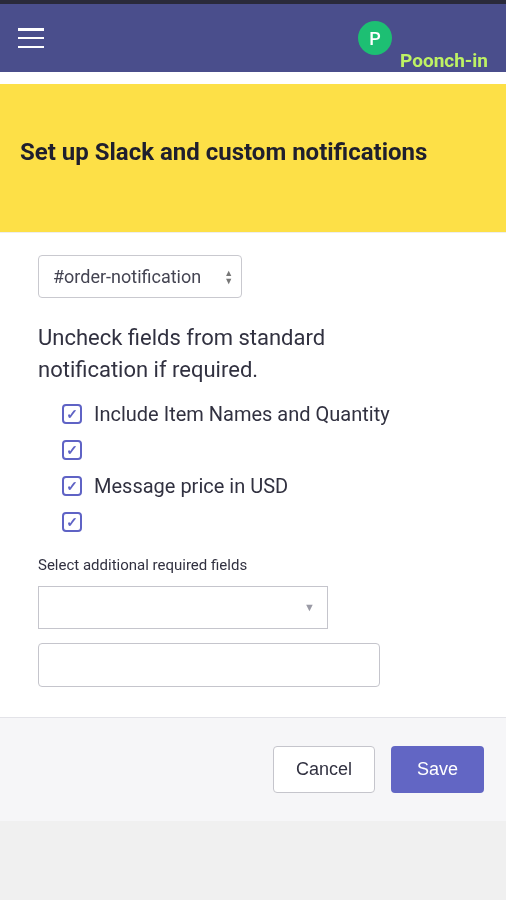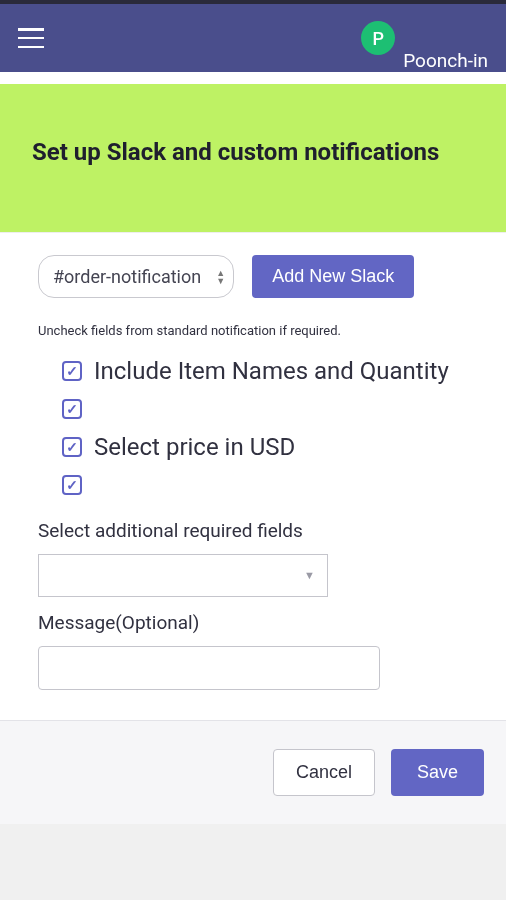--- a/index.html
+++ b/index.html
@@ -29,27 +29,27 @@
   }
   .header-right {
     display: flex; align-items: center; gap: 8px;
   }
   .avatar {
     width: 34px; height: 34px; border-radius: 50%;
     background: #1dbf73;
     display: flex; align-items: center; justify-content: center;
     color: #fff; font-size: 18px; font-weight: 500;
   }
-  .tenant-name { color: #ffffff; font-size: 19px; font-weight: 400; margin-top: 45px; }
+  .tenant-name { color: #bef264; font-size: 19px; font-weight: 700; margin-top: 45px; }
 
   .header-white-strip { height: 12px; background: #fff; }
 
   .page-head {
-    background: #bef264;
-    padding: 54px 24px 48px 32px;
+    background: #fde047;
+    padding: 54px 24px 48px 20px;
     border-bottom: 1px solid #eee;
   }
   .page-title {
     font-size: 24px; font-weight: 700; color: #1f1f2e;
     margin-bottom: 18px;
   }
   .page-subtitle {
     font-size: 18px; color: #7a7e8a; line-height: 1.45;
   }
 
@@ -57,22 +57,22 @@
     background: #fff;
     padding: 22px 38px 30px 38px;
   }
 
   .slack-row {
     display: flex; gap: 18px; align-items: stretch; margin-bottom: 24px;
   }
   .select-channel {
     flex: 0 0 auto;
     border: 1px solid #c9c9cf;
-    border-radius: 16px;
-    padding: 10px 32px 10px 14px;
+    border-radius: 4px;
+    padding: 10px 40px 10px 14px;
     font-size: 18px;
     color: #444452;
     background: #fff;
     position: relative;
     cursor: pointer;
   }
   .stepper-icons {
     position: absolute; right: 8px; top: 50%; transform: translateY(-50%);
     display: flex; flex-direction: column; gap: 0px;
     color: #777;
@@ -82,43 +82,43 @@
     background: #6266c4;
     color: #fff;
     border: none;
     border-radius: 4px;
     padding: 0 20px;
     font-size: 18px;
     cursor: pointer;
   }
 
   .uncheck-label {
-    font-size: 13px; color: #313140; line-height: 1.45;
+    font-size: 22px; color: #313140; line-height: 1.45;
     margin-bottom: 16px;
     max-width: 380px;
   }
 
   .checklist { margin-left: 24px; margin-bottom: 24px; }
   .check-row {
     display: flex; align-items: center; gap: 12px;
     margin-bottom: 14px;
   }
   .checkbox {
     width: 20px; height: 20px;
     border: 2px solid #5f63c5;
     border-radius: 4px;
     display: flex; align-items: center; justify-content: center;
     cursor: pointer;
     flex-shrink: 0;
   }
   .checkmark { color: #5f63c5; font-size: 14px; font-weight: 700; }
-  .check-label { font-size: 24px; color: #313140; text-align: right; }
+  .check-label { font-size: 20px; color: #313140; text-align: right; }
 
   .section-label {
-    font-size: 19px; color: #313140; margin-bottom: 12px;
+    font-size: 15px; color: #313140; margin-bottom: 12px;
   }
   .dropdown {
     width: 290px; height: 43px;
     border: 1px solid #c5c5cc;
     background: #fff;
     position: relative;
     cursor: pointer;
     margin-bottom: 14px;
   }
   .dropdown .caret {
@@ -178,56 +178,54 @@
 <div class="content">
 
   <div class="slack-row">
     <div class="select-channel">
       <span>#order-notification</span>
       <span class="stepper-icons">
         <span>▲</span>
           <span>▼</span>
       </span>
     </div>
-    <button class="btn-primary">Add New Slack</button>
   </div>
 
   <p class="uncheck-label">Uncheck fields from standard notification if required.</p>
 
   <div class="checklist">
     <div class="check-row">
       <div class="checkbox">
           <span class="checkmark">✓</span>
         </div>
       <span class="check-label">Include Item Names and Quantity</span>
     </div>
     <div class="check-row">
       <div class="checkbox">
           <span class="checkmark">✓</span>
         </div>
     </div>
     <div class="check-row">
       <div class="checkbox">
           <span class="checkmark">✓</span>
         </div>
-      <span class="check-label">Select price in USD</span>
+      <span class="check-label">Message price in USD</span>
     </div>
     <div class="check-row">
       <div class="checkbox">
           <span class="checkmark">✓</span>
         </div>
     </div>
   </div>
 
   <p class="section-label">Select additional required fields</p>
   <div class="dropdown">
     <span class="caret">▼</span>
   </div>
 
-  <p class="section-label">Message(Optional)</p>
   <input class="msg-input" type="text" value="" style="">
 
 </div>
 
 <div class="footer">
   <button class="btn-secondary">Cancel</button>
   <button class="btn-save">Save</button>
 </div>
 
 </body></html>

